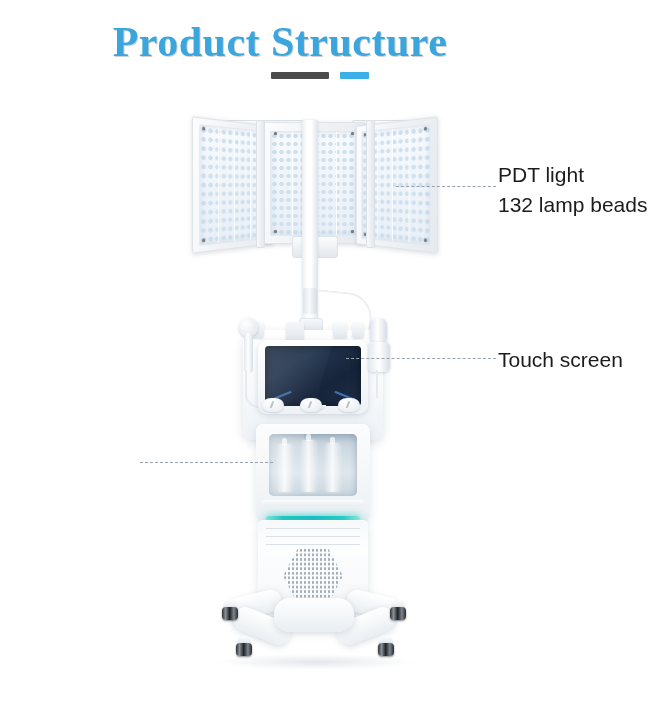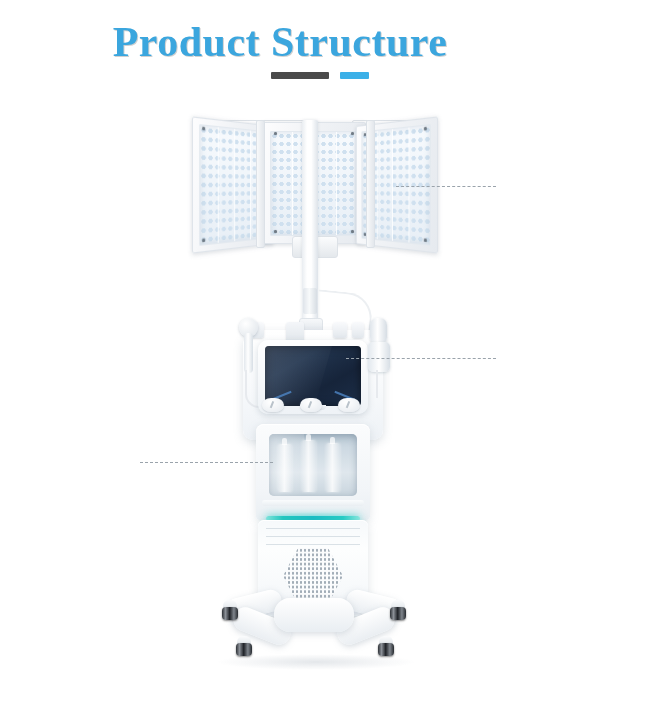--- a/index.html
+++ b/index.html
@@ -461,19 +461,24 @@
     <div class="wheel" id="wheel-fr">
       <div class="fork"></div>
       <div class="tyre"></div>
     </div>
 
     <div id="floor-shadow"></div>
   </div>
 
   <div class="leader" id="leader-pdt"></div>
   <div class="callout" id="callout-pdt">
+    <div>PDT light</div>
+    <div>132 lamp beads</div>
   </div>
 
   <div class="leader" id="leader-touch"></div>
+  <div class="callout" id="callout-touch">
+    <div>Touch screen</div>
+  </div>
 
   <div class="leader" id="leader-bottle"></div>
 
 </div>
 
 </body></html>

